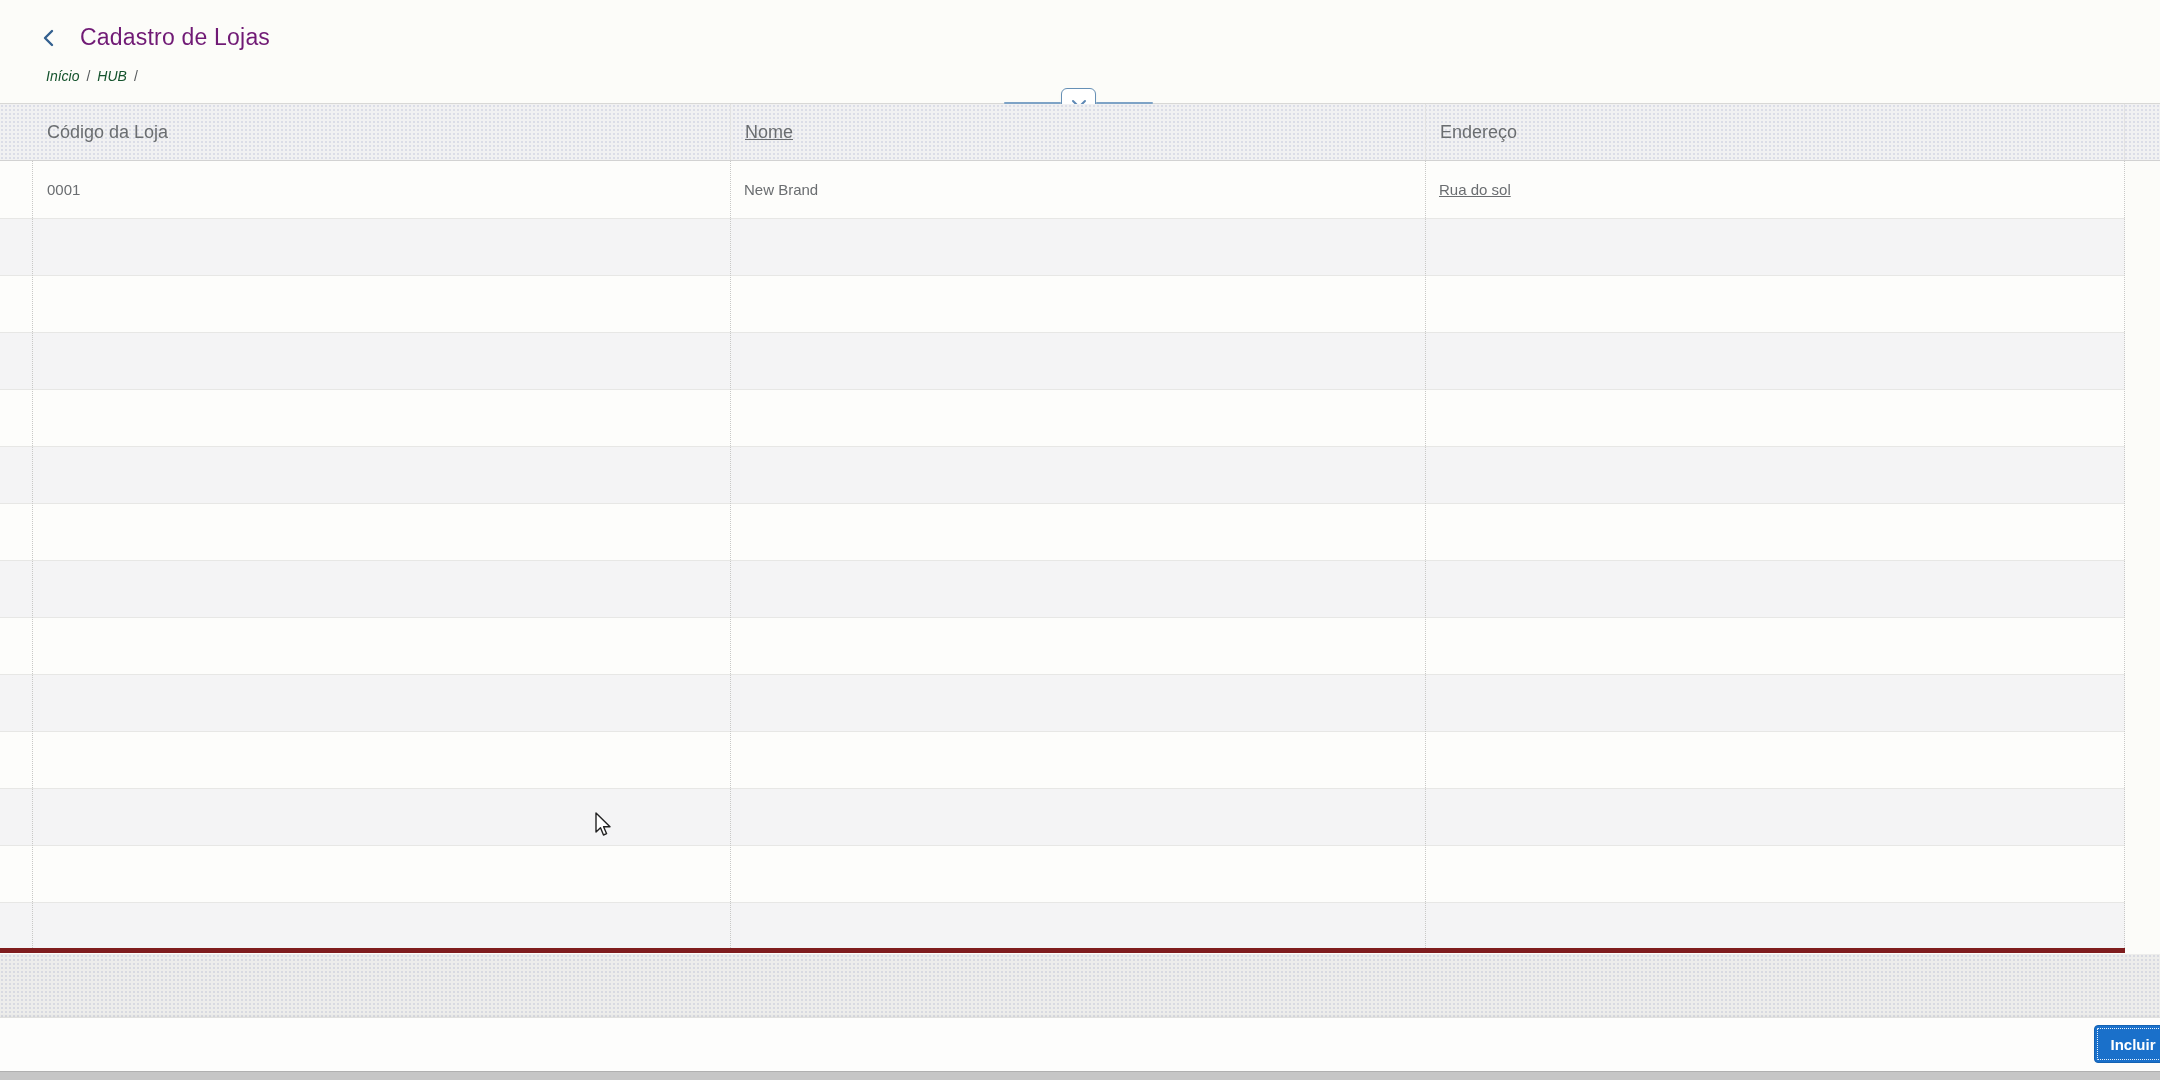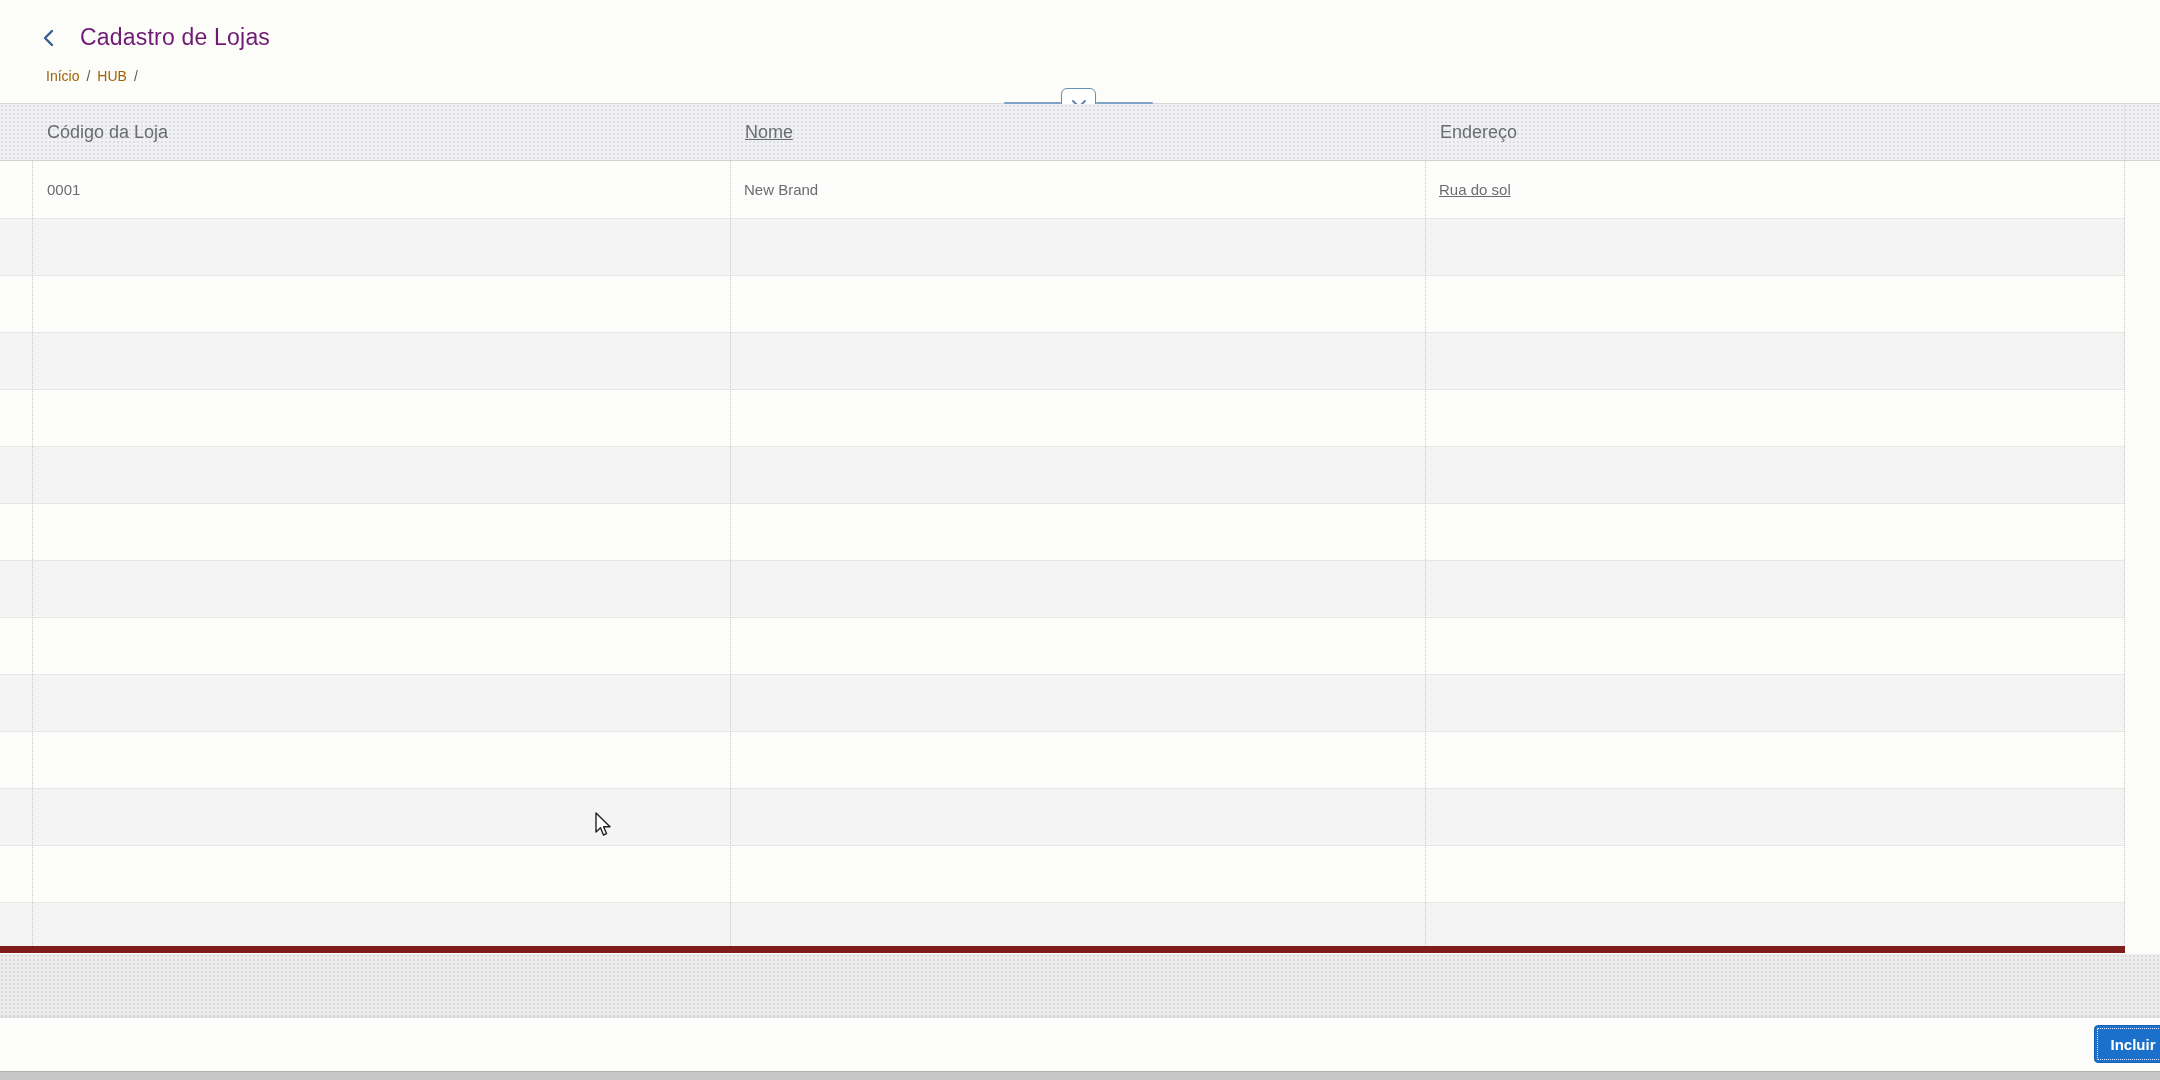--- a/index.html
+++ b/index.html
@@ -14,21 +14,21 @@
     background-image:radial-gradient(rgba(130,140,185,0.20) 1px, transparent 1.2px);
     background-size:4px 4px;
   }
 
   
   .page-header { position:absolute; top:0; left:0; width:2160px; height:103px; background:#fcfcf9; }
   .title-row { position:absolute; top:24px; left:38px; display:flex; align-items:center; gap:20px; }
   .back-btn { width:22px; height:22px; display:flex; align-items:center; justify-content:center; cursor:pointer; background:none; border:none; }
   .page-title { font-size:23px; font-weight:400; color:#701a75; letter-spacing:0.2px; }
   .breadcrumb { position:absolute; top:68px; left:46px; font-size:14px; display:flex; gap:7px; align-items:center; }
-  .breadcrumb a { color:#a16207; text-decoration:none; cursor:pointer; }
+  .breadcrumb a { color:#14532d; text-decoration:none; cursor:pointer;font-style:italic; }
   .breadcrumb .sep { color:#55595c; }
 
   
   .anchor-line { position:absolute; top:103px; left:0; width:2160px; height:1px; background:#d8d8d6; }
   .anchor-seg { position:absolute; top:102px; height:2px; width:57px; background:#7ea3c6; border-radius:1px; }
   .anchor-seg.left { left:1004px; }
   .anchor-seg.right { left:1096px; }
   .collapse-btn {
     position:absolute; top:88px; left:1061px; width:35px; height:31px;
     background:#ffffff; border:1px solid #6690b6; border-radius:6px;
@@ -43,21 +43,21 @@
     display:flex; align-items:center;
     color:#6a6d70; font-size:18px;
   }
   .thead .th { height:100%; display:flex; align-items:center; padding-left:14px; }
   .th.c0 { width:32px; padding-left:0; }
   .th.c1 { width:698px; padding-left:15px; }
   .th.c2 { width:695px; border-left:1px solid #e2e2e2;text-decoration:underline; }
   .th.c3 { width:699px; border-left:1px solid #e2e2e2; }
   .th.c4 { width:36px; border-left:1px solid #e2e2e2; padding-left:0; }
 
-  .tbody { position:absolute; top:161px; left:0; width:2125px; height:792px; overflow:hidden; border-bottom:7px solid #7f1d1d; }
+  .tbody { position:absolute; top:161px; left:0; width:2125px; height:792px; overflow:hidden; border-bottom:5px solid #7f1d1d; }
   .row { width:2160px; height:58px; border-bottom:1px solid #e7e7e5; display:flex; align-items:center; background:#fdfdfb; }
   .row.empty { height:57px; }
   .row.empty.alt { background-color:#f4f4f5; }
   .row .td { height:100%; display:flex; align-items:center; padding-left:14px; color:#6a6d70; font-size:15px; }
   .td.c0 { width:32px; padding-left:0; }
   .td.c1 { width:698px; padding-left:15px; }
   .td.c2 { width:695px; }
   .td.c3 { width:699px;text-decoration:underline; }
   .td.c4 { width:36px; padding-left:0; justify-content:center; }
   .data-row { cursor:pointer; }

